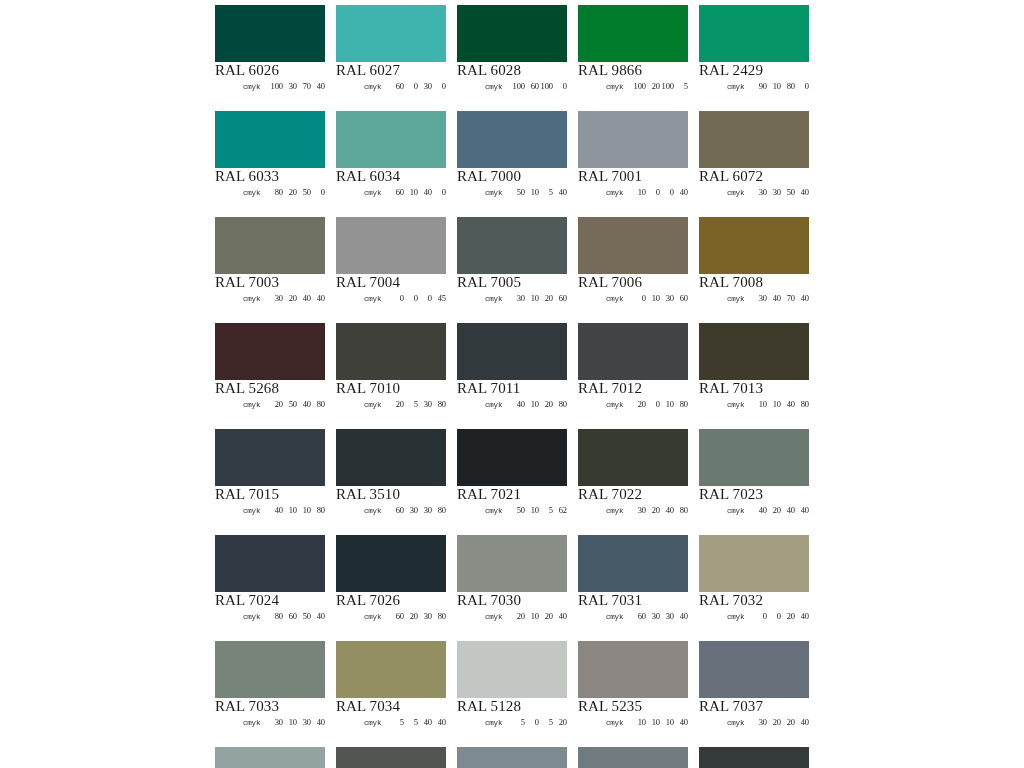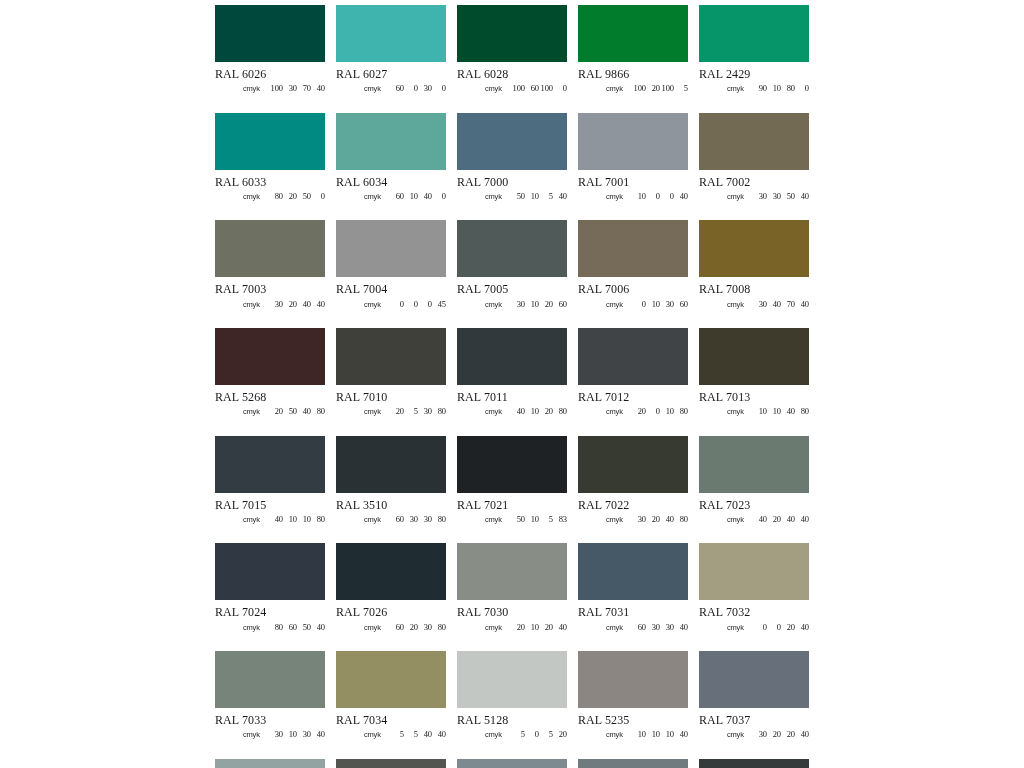--- a/index.html
+++ b/index.html
@@ -32,36 +32,35 @@
   .swatch-cell {
     width: 110px;
   }
   .swatch-color {
     width: 110px;
     height: 57px;
     display: block;
   }
   .swatch-label {
     font-family: "Liberation Serif", serif;
-    font-size: 12px;
+    font-size: 15px;
     color: #1a1a1a;
-    margin-top: 6px;
     line-height: 1.1;
     letter-spacing: 0.1px;
     white-space: nowrap;
   }
   .swatch-cmyk {
     margin-top: 3px;
     display: flex;
     align-items: baseline;
     line-height: 1;
     white-space: nowrap;
   }
   .cmyk-tag {
-    font-family: Liberation Sans, sans-serif;
+    font-family: Liberation Mono, monospace;
     font-size: 7.5px;
     color: #2a2a2a;
     width: 26px;
     flex: 0 0 26px;
     letter-spacing: -0.2px;
     padding-left: 28px;
   }
   .cmyk-val {
     font-family: "Liberation Serif", serif;
     font-size: 8.5px;
@@ -170,21 +169,21 @@
         <div class="swatch-cmyk">
           <span class="cmyk-tag">cmyk</span>
           <span class="cmyk-val">10</span>
           <span class="cmyk-val">0</span>
           <span class="cmyk-val">0</span>
           <span class="cmyk-val">40</span>
         </div>
       </div>
       <div class="swatch-cell">
         <div class="swatch-color" style="background: rgb(115, 106, 84);"></div>
-        <div class="swatch-label">RAL 7002</div>
+        <div class="swatch-label">RAL 6072</div>
         <div class="swatch-cmyk">
           <span class="cmyk-tag">cmyk</span>
           <span class="cmyk-val">30</span>
           <span class="cmyk-val">30</span>
           <span class="cmyk-val">50</span>
           <span class="cmyk-val">40</span>
         </div>
       </div>
       <div class="swatch-cell">
         <div class="swatch-color" style="background: rgb(110, 113, 98);"></div>
@@ -319,21 +318,21 @@
         </div>
       </div>
       <div class="swatch-cell">
         <div class="swatch-color" style="background: rgb(30, 34, 37);"></div>
         <div class="swatch-label">RAL 7021</div>
         <div class="swatch-cmyk">
           <span class="cmyk-tag">cmyk</span>
           <span class="cmyk-val">50</span>
           <span class="cmyk-val">10</span>
           <span class="cmyk-val">5</span>
-          <span class="cmyk-val">83</span>
+          <span class="cmyk-val">62</span>
         </div>
       </div>
       <div class="swatch-cell">
         <div class="swatch-color" style="background: rgb(55, 58, 48);"></div>
         <div class="swatch-label">RAL 7022</div>
         <div class="swatch-cmyk">
           <span class="cmyk-tag">cmyk</span>
           <span class="cmyk-val">30</span>
           <span class="cmyk-val">20</span>
           <span class="cmyk-val">40</span>

